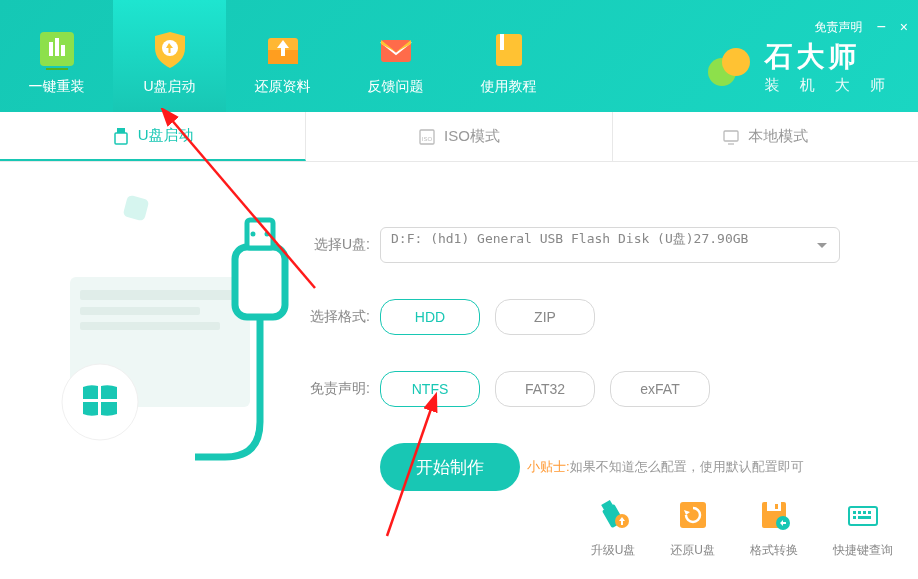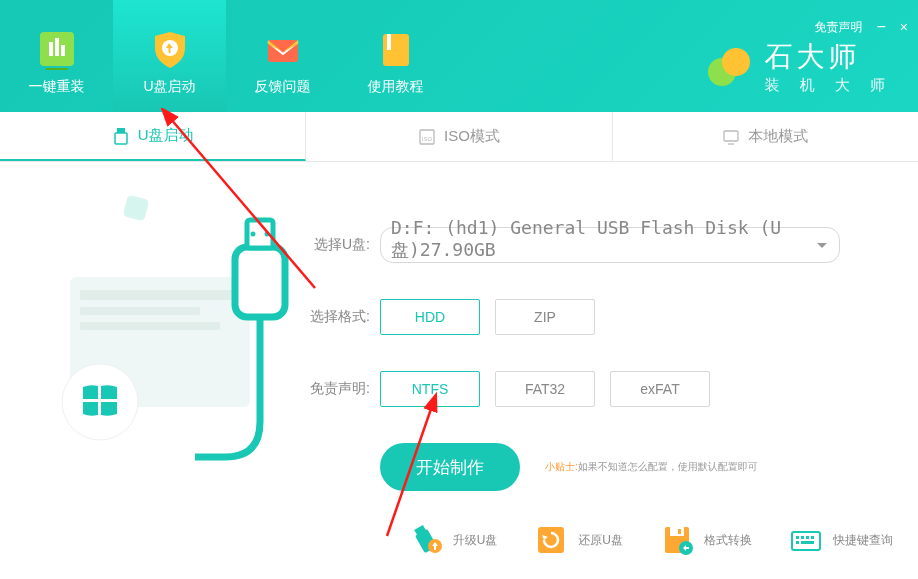--- a/index.html
+++ b/index.html
@@ -7,42 +7,42 @@
   .header{height:112px;background:linear-gradient(135deg,#15c8b5 0%,#1ad6c2 100%);display:flex;position:relative}
   .nav{display:flex;height:100%}
   .nav-item{width:113px;display:flex;flex-direction:column;align-items:center;justify-content:center;padding-top:12px;cursor:pointer;position:relative}
   .nav-item.active{background:linear-gradient(180deg,#1ee5d0 0%,#18c7b4 100%)}
   .nav-icon{width:42px;height:42px;display:flex;align-items:center;justify-content:center;margin-bottom:8px}
   .nav-label{color:#fff;font-size:14px}
   .titlebar{position:absolute;top:18px;right:10px;display:flex;align-items:center;gap:14px;color:#fff;font-size:12px}
   .titlebar span{cursor:pointer}
   .logo{position:absolute;right:25px;top:38px;display:flex;align-items:center;gap:12px}
   .logo-text{color:#fff}
-  .logo-main{font-size:28px;font-weight:400;letter-spacing:4px}
+  .logo-main{font-size:28px;font-weight:700;letter-spacing:4px}
   .logo-sub{font-size:15px;letter-spacing:8px;opacity:.9}
   .tabs{display:flex;border-bottom:1px solid #e8e8e8;height:50px}
   .tab{flex:1;display:flex;align-items:center;justify-content:center;gap:8px;font-size:15px;color:#999;cursor:pointer;border-right:1px solid #e8e8e8}
   .tab.active{color:#18c7b4;border-bottom:2px solid #18c7b4}
   .tab-icon{width:18px;height:18px}
   .main{display:flex;padding:20px 30px 0 30px;position:relative}
   .illus{width:270px;height:280px;position:relative;flex-shrink:0}
   .form{flex:1;padding-top:45px}
   .row{display:flex;align-items:center;margin-bottom:36px}
   .row-label{width:70px;font-size:14px;color:#888;text-align:right;margin-right:10px}
-  .select{flex:1;max-width:460px;height:36px;border:1px solid #d8d8d8;border-radius:13px;padding:0 30px 12px 10px;font-size:18px;color:#888;display:flex;align-items:center;position:relative;cursor:pointer;background:#fff}
+  .select{flex:1;max-width:460px;height:36px;border:1px solid #d8d8d8;border-radius:6px;padding:0 30px 12px 10px;font-size:13px;color:#888;display:flex;align-items:center;position:relative;cursor:pointer;background:#fff}
   .select:after{content:"";position:absolute;right:12px;top:15px;border:5px solid transparent;border-top-color:#999}
   .opt-group{display:flex;gap:15px}
-  .opt{width:100px;height:36px;border:1px solid #d8d8d8;border-radius:2px;display:flex;align-items:center;justify-content:center;font-size:14px;color:#888;cursor:pointer}
+  .opt{width:100px;height:36px;border:1px solid #d8d8d8;border-radius:15px;display:flex;align-items:center;justify-content:center;font-size:14px;color:#888;cursor:pointer}
   .opt.selected{border-color:#18c7b4;color:#18c7b4}
   .start-row{display:flex;align-items:center;margin-left:80px;margin-top:10px}
   .start-btn{width:140px;height:48px;background:#18c7b4;color:#fff;border:none;border-radius:24px;font-size:17px;cursor:pointer}
-  .tip{margin-left:25px;font-size:10px;color:#999}
+  .tip{margin-left:7px;font-size:13px;color:#999}
   .tip .orange{color:#ff9933}
   .bottom-tools{position:absolute;bottom:20px;right:25px;display:flex;gap:35px}
-  .tool{display:flex;flex-direction:row;align-items:center;gap:8px;cursor:pointer}
+  .tool{display:flex;flex-direction:column;align-items:center;gap:8px;cursor:pointer}
   .tool-icon{width:38px;height:38px;display:flex;align-items:center;justify-content:center}
   .tool-label{font-size:12px;color:#888}
   
   .arrow1{position:absolute;left:155px;top:108px;pointer-events:none}
   .arrow2{position:absolute;left:372px;top:391px;pointer-events:none}
 </style>
 </head>
 <body>
 
 <div class="header">
@@ -61,20 +61,30 @@
     </div>
     <div class="nav-item active">
       <div class="nav-icon">
         <svg width="42" height="42">
             <path d="M21 4 L36 8 V20 C36 30 29 36 21 40 C13 36 6 30 6 20 V8 Z" fill="#ffc233"></path>
             <circle cx="21" cy="20" r="8" fill="#fff"></circle>
             <path d="M20 15 L24 20 L21.5 20 L21.5 25 L19.5 25 L19.5 20 L17 20 Z" fill="#ffc233"></path>
           </svg>
       </div>
       <span class="nav-label">U盘启动</span>
+    </div>
+    <div class="nav-item">
+      <div class="nav-icon">
+        <svg width="42" height="42">
+            <rect x="6" y="10" width="30" height="26" rx="3" fill="#ffb733"></rect>
+            <rect x="6" y="22" width="30" height="14" fill="#ff9e1f"></rect>
+            <path d="M21 12 L27 20 L23 20 L23 28 L19 28 L19 20 L15 20 Z" fill="#fff"></path>
+          </svg>
+      </div>
+      <span class="nav-label">还原资料</span>
     </div>
     <div class="nav-item">
       <div class="nav-icon">
         <svg width="42" height="42">
             <rect x="6" y="12" width="30" height="22" rx="3" fill="#ff6b4a"></rect>
             <path d="M6 14 L21 26 L36 14" stroke="#fff" stroke-width="2" fill="none"></path>
             <path d="M6 12 L21 24 L36 12 L36 16 L21 24 L6 16 Z" fill="#ffc233"></path>
           </svg>
       </div>
       <span class="nav-label">反馈问题</span>

